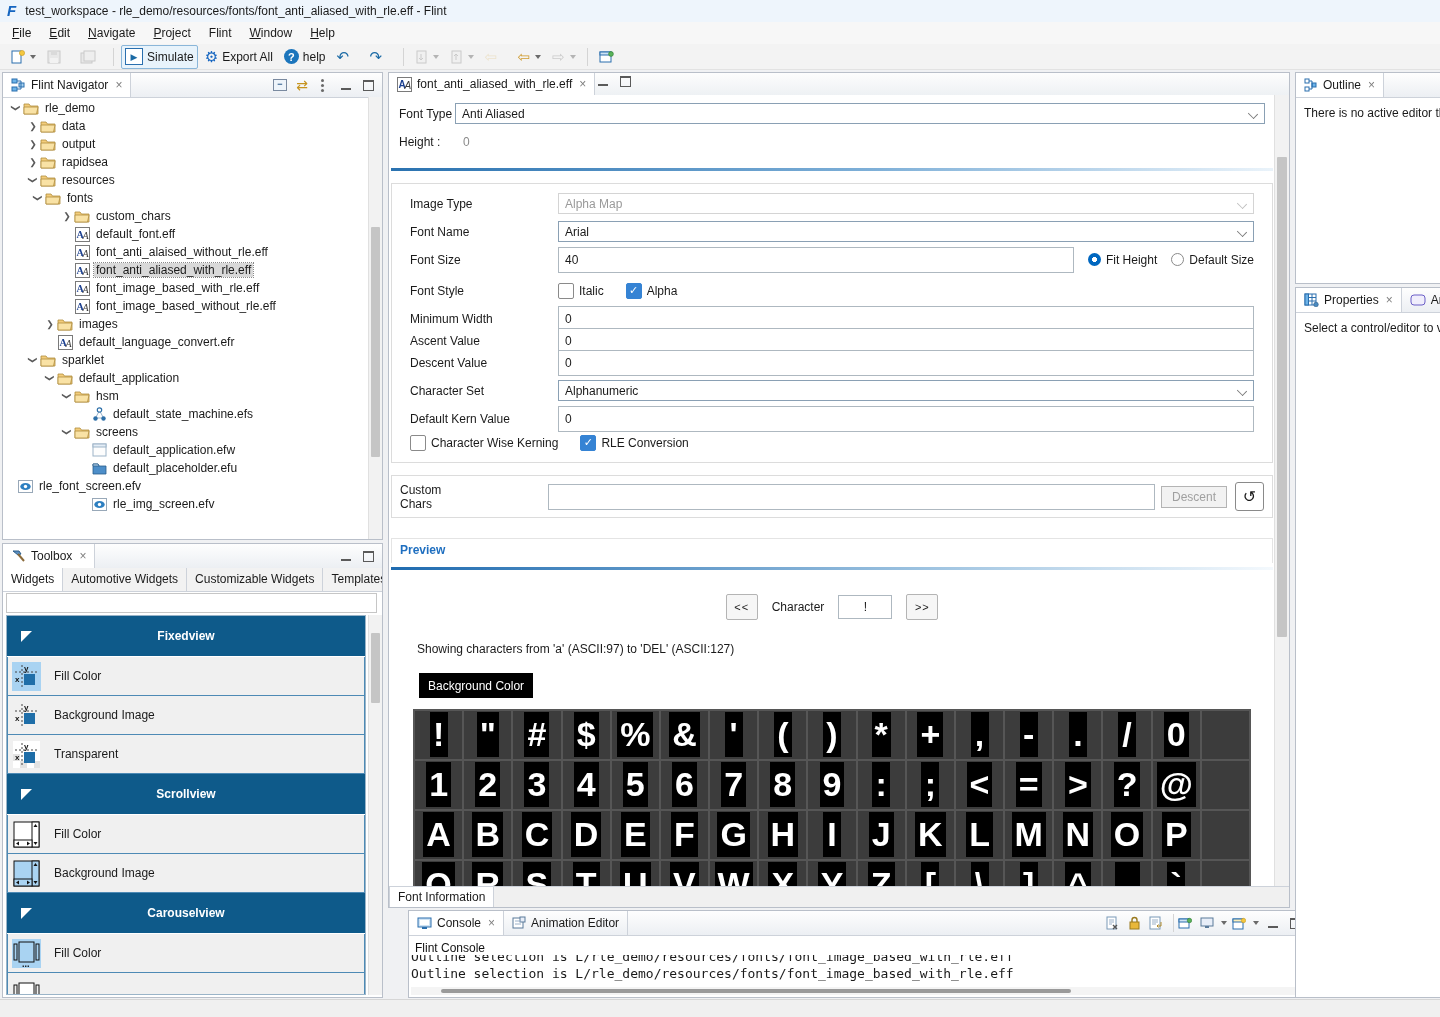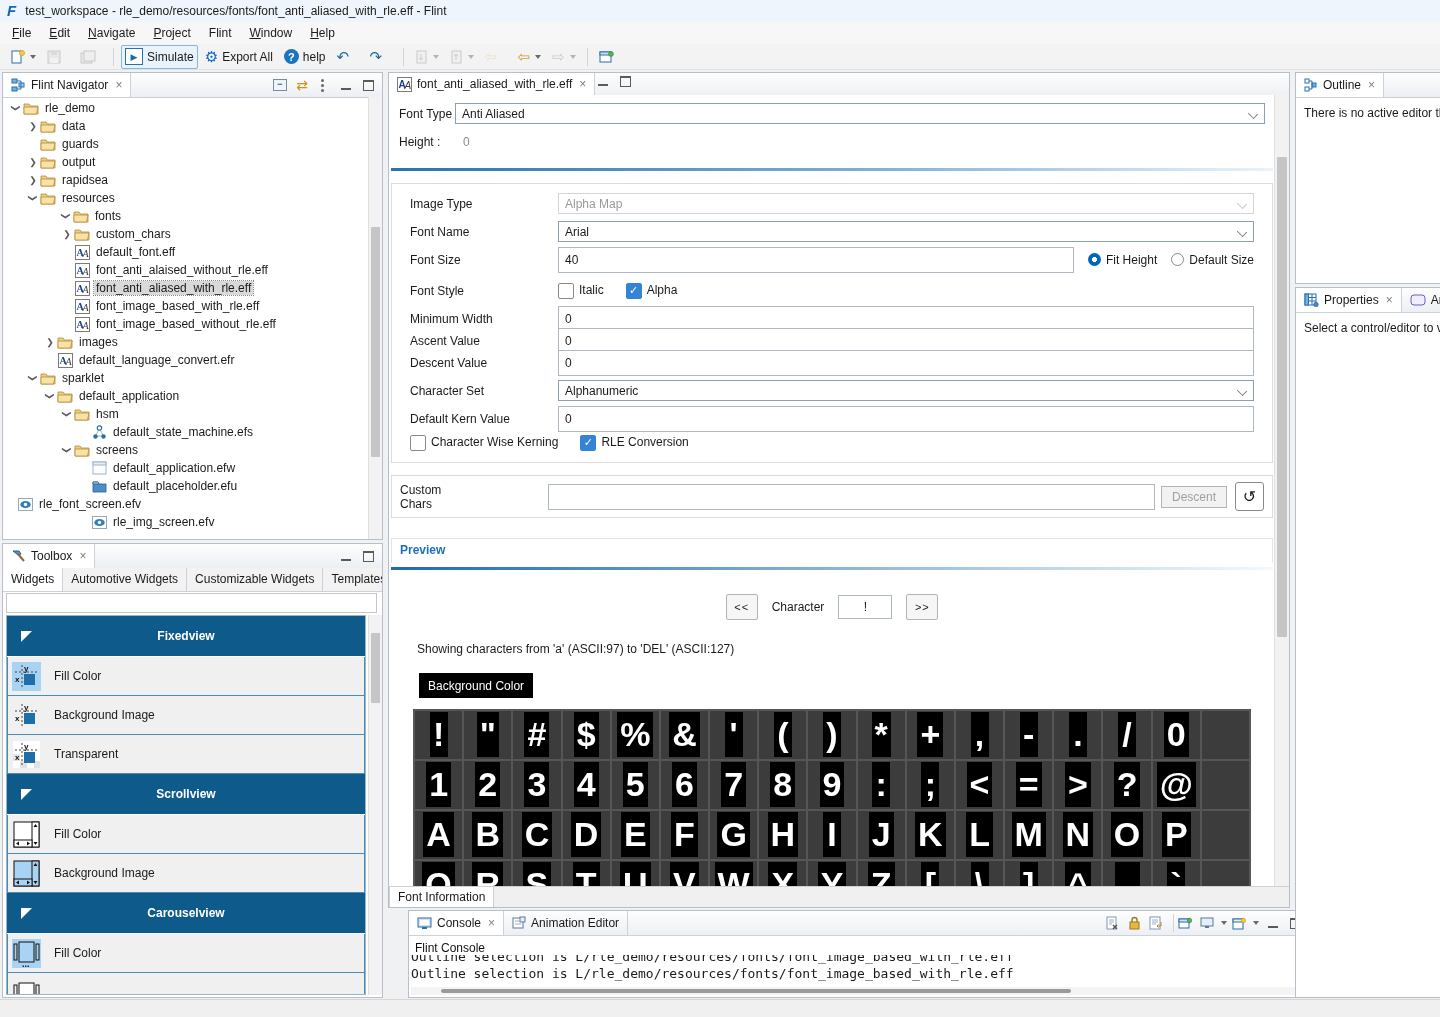--- a/index.html
+++ b/index.html
@@ -90,21 +90,21 @@
           padding-left:6px;box-sizing:border-box}
   .gval{color:#8a8a8a}
   .bluesep{height:3px;margin:16px 2px 12px 2px;
            background:linear-gradient(to right,#2a72b0,#7fb0d8 55%,#eaf3fa)}
   .gbox{border:1px solid #dcdcdc;margin:0 2px;padding:9px 8px 2px 8px}
   .cb{width:14px;height:14px;border:1px solid #8a8a8a;background:#fff;border-radius:2px;flex:none;
       display:flex;align-items:center;justify-content:center;margin-right:5px}
   .cb.on{background:#3583d4;border-color:#3583d4;color:#fff;font-size:11px}
   .radio{width:13px;height:13px;border-radius:50%;border:1px solid #8a8a8a;background:#fff;flex:none;margin-right:5px;box-sizing:border-box}
   .radio.on{border:none;background:radial-gradient(circle,#fff 0 2.6px,#0067c0 2.8px)}
-  .inline{display:flex;margin-right:22px}
+  .inline{display:flex;align-items:center;margin-right:22px}
   .btn{height:22px;border:1px solid #b4b4b4;background:#f2f2f2;display:flex;align-items:center;
        justify-content:center;padding:0 10px;box-sizing:border-box}
   .btn.dis{color:#a0a0a0}
   .refresh{width:27px;height:27px;border:1px solid #8a8a8a;border-radius:3px;background:#fff;
            display:flex;align-items:center;justify-content:center;font-size:16px;margin-left:8px}
   .pv-head{margin:20px 2px 0 2px;border:1px solid #e4e4e4;border-bottom:none;padding:4px 8px 6px 8px}
   .pv-title{color:#1f6fc0;font-weight:bold}
   .pv-rule{height:3px;margin:4px 2px 0 2px;background:linear-gradient(to right,#1f6bb0,#9cc2e0 60%,#f4f9fd)}
   .charnav{display:flex;align-items:center;justify-content:center;gap:14px;margin-top:24px}
   .navbtn{width:30px;height:24px;border:1px solid #b4b4b4;background:#f6f6f6;border-radius:2px;
@@ -270,60 +270,50 @@
         <span class="tw-arrow">❯</span>
         <span class="tw-icon">
           <svg width="16" height="14" viewBox="0 0 16 14">
             <path d="M1 3 h5 l1.5 2 H15 v8 H1 z" fill="#f3cd7c" stroke="#b08d3e" stroke-width=".8"></path>
             <path d="M1 6 h14 l-1.5 7 H1 z" fill="#f9e2a5" stroke="#b08d3e" stroke-width=".8"></path>
           </svg>
         </span>
         <span class="tw-label">data</span>
       </div>
       <div class="tree-row" style="padding-left: 23px;">
-        <span class="tw-arrow"></span>
+        <span class="tw-arrow">❯</span>
         <span class="tw-icon">
           <svg width="16" height="14" viewBox="0 0 16 14">
             <path d="M1 3 h5 l1.5 2 H15 v8 H1 z" fill="#f3cd7c" stroke="#b08d3e" stroke-width=".8"></path>
             <path d="M1 6 h14 l-1.5 7 H1 z" fill="#f9e2a5" stroke="#b08d3e" stroke-width=".8"></path>
           </svg>
         </span>
-        <span class="tw-label">guards</span>
+        <span class="tw-label">output</span>
       </div>
       <div class="tree-row" style="padding-left: 23px;">
         <span class="tw-arrow">❯</span>
         <span class="tw-icon">
           <svg width="16" height="14" viewBox="0 0 16 14">
             <path d="M1 3 h5 l1.5 2 H15 v8 H1 z" fill="#f3cd7c" stroke="#b08d3e" stroke-width=".8"></path>
             <path d="M1 6 h14 l-1.5 7 H1 z" fill="#f9e2a5" stroke="#b08d3e" stroke-width=".8"></path>
           </svg>
         </span>
-        <span class="tw-label">output</span>
+        <span class="tw-label">rapidsea</span>
       </div>
       <div class="tree-row" style="padding-left: 23px;">
-        <span class="tw-arrow">❯</span>
+        <span class="tw-arrow exp">❯</span>
         <span class="tw-icon">
           <svg width="16" height="14" viewBox="0 0 16 14">
             <path d="M1 3 h5 l1.5 2 H15 v8 H1 z" fill="#f3cd7c" stroke="#b08d3e" stroke-width=".8"></path>
             <path d="M1 6 h14 l-1.5 7 H1 z" fill="#f9e2a5" stroke="#b08d3e" stroke-width=".8"></path>
           </svg>
         </span>
-        <span class="tw-label">rapidsea</span>
-      </div>
-      <div class="tree-row" style="padding-left: 23px;">
-        <span class="tw-arrow exp">❯</span>
-        <span class="tw-icon">
-          <svg width="16" height="14" viewBox="0 0 16 14">
-            <path d="M1 3 h5 l1.5 2 H15 v8 H1 z" fill="#f3cd7c" stroke="#b08d3e" stroke-width=".8"></path>
-            <path d="M1 6 h14 l-1.5 7 H1 z" fill="#f9e2a5" stroke="#b08d3e" stroke-width=".8"></path>
-          </svg>
-        </span>
         <span class="tw-label">resources</span>
       </div>
-      <div class="tree-row" style="padding-left: 56px;">
+      <div class="tree-row" style="padding-left: 28px;">
         <span class="tw-arrow exp">❯</span>
         <span class="tw-icon">
           <svg width="16" height="14" viewBox="0 0 16 14">
             <path d="M1 3 h5 l1.5 2 H15 v8 H1 z" fill="#f3cd7c" stroke="#b08d3e" stroke-width=".8"></path>
             <path d="M1 6 h14 l-1.5 7 H1 z" fill="#f9e2a5" stroke="#b08d3e" stroke-width=".8"></path>
           </svg>
         </span>
         <span class="tw-label">fonts</span>
       </div>
       <div class="tree-row" style="padding-left: 57px;">

